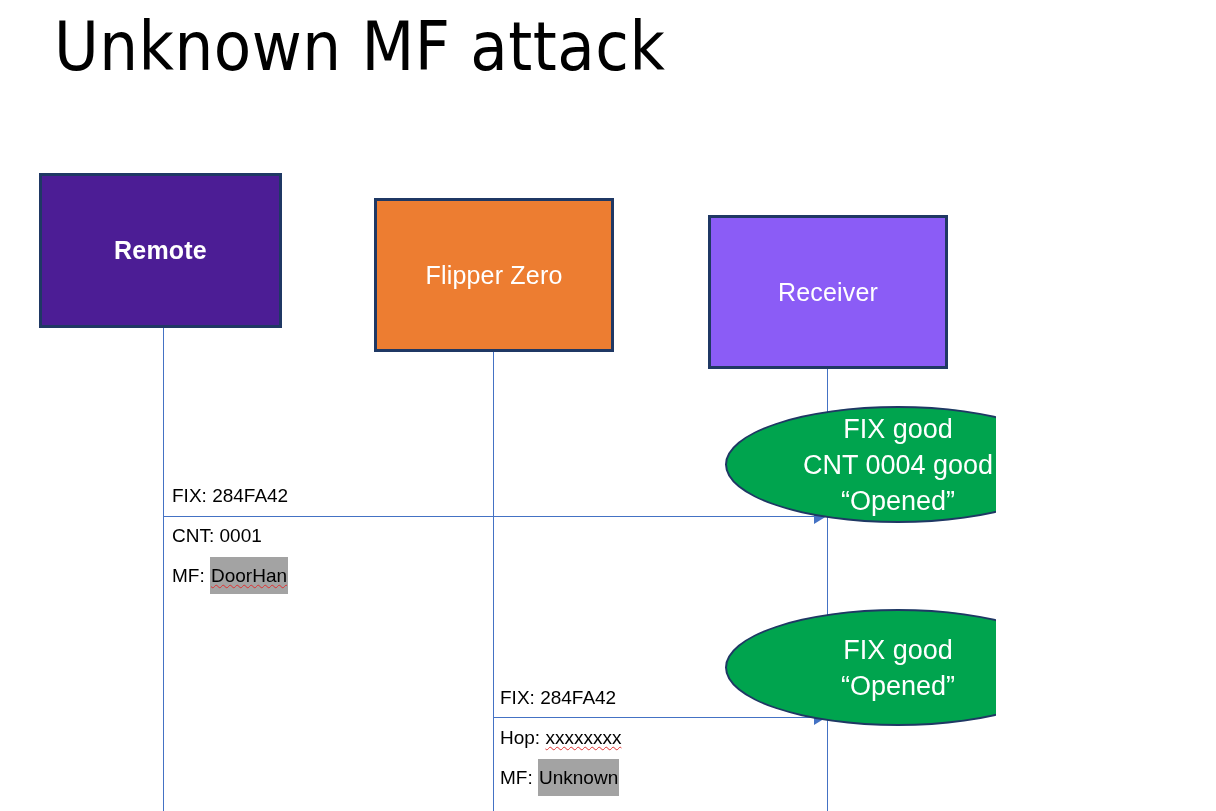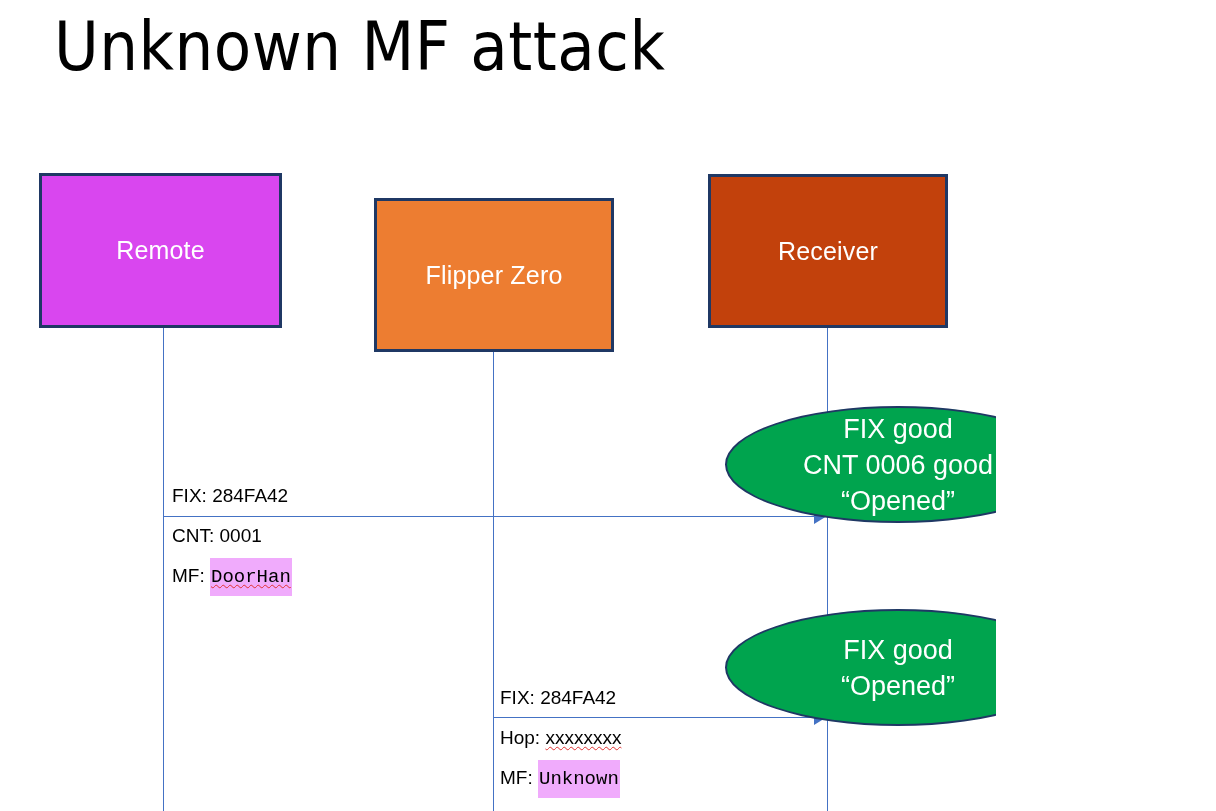--- a/index.html
+++ b/index.html
@@ -45,23 +45,23 @@
     box-sizing: border-box;
     border: 3px solid #1F3864;
     display: flex;
     align-items: center;
     justify-content: center;
     color: #FFFFFF;
     font-size: 25px;
     font-family: "Liberation Sans Narrow", "Liberation Sans", sans-serif;
     letter-spacing: 0.2px;
   }
-  #actor-remote  { background: #d946ef; }
+  #actor-remote  { background: #4c1d95; font-weight: bold; }
   #actor-flipper { background: #ED7D31; margin-top: 24px; }
-  #actor-receiver{ background: #c2410c; }
+  #actor-receiver{ background: #8b5cf6; margin-top: 41px; }
   #actor-receiver .actor-label {
     font-family: "Liberation Sans", sans-serif;
     font-size: 25px;
   }
 
   
   .msg-line {
     position: absolute;
     height: 1px;
     background: #4472C4;
@@ -78,23 +78,22 @@
   
   .msg-text {
     position: absolute;
     font-family: "Liberation Sans Narrow", "Liberation Sans", sans-serif;
     font-size: 19px;
     line-height: 40px;
     color: #000000;
     white-space: nowrap;
   }
   .hl {
-    background: #f0abfc;
+    background: #a3a3a3;
     padding: 8px 1px;
-    font-family: Liberation Mono, monospace;
   }
   .sp {
     text-decoration: underline;
     text-decoration-style: wavy;
     text-decoration-color: #E03030;
     text-decoration-thickness: 1px;
     text-underline-offset: 2px;
   }
 
   
@@ -183,21 +182,21 @@
       <span class="hl">Unknown</span>
     </div>
   </div>
 
   <div class="bubble-wrap" style="left:725px; top:362px; width:346px; height:155px;">
     <svg class="bubble-tail" width="346" height="155" viewBox="0 0 346 155" style="left:0; top:0; overflow:visible;">
       <path d="M 82,104 L 106,153 L 168,122 Z" fill="#00A44E" stroke="#1F3864" stroke-width="2"></path>
     </svg>
     <div class="bubble-ellipse" style="width:346px; height:117px;">
       <span class="bubble-line">FIX good</span>
-      <span class="bubble-line">CNT 0006 good</span>
+      <span class="bubble-line">CNT 0004 good</span>
       <span class="bubble-line">“Opened”</span>
     </div>
   </div>
 
   <div class="bubble-wrap" style="left:725px; top:565px; width:346px; height:155px;">
     <svg class="bubble-tail" width="346" height="155" viewBox="0 0 346 155" style="left:0; top:0; overflow:visible;">
       <path d="M 82,104 L 106,153 L 168,122 Z" fill="#00A44E" stroke="#1F3864" stroke-width="2"></path>
     </svg>
     <div class="bubble-ellipse" style="width:346px; height:117px;">
       <span class="bubble-line">FIX good</span>

